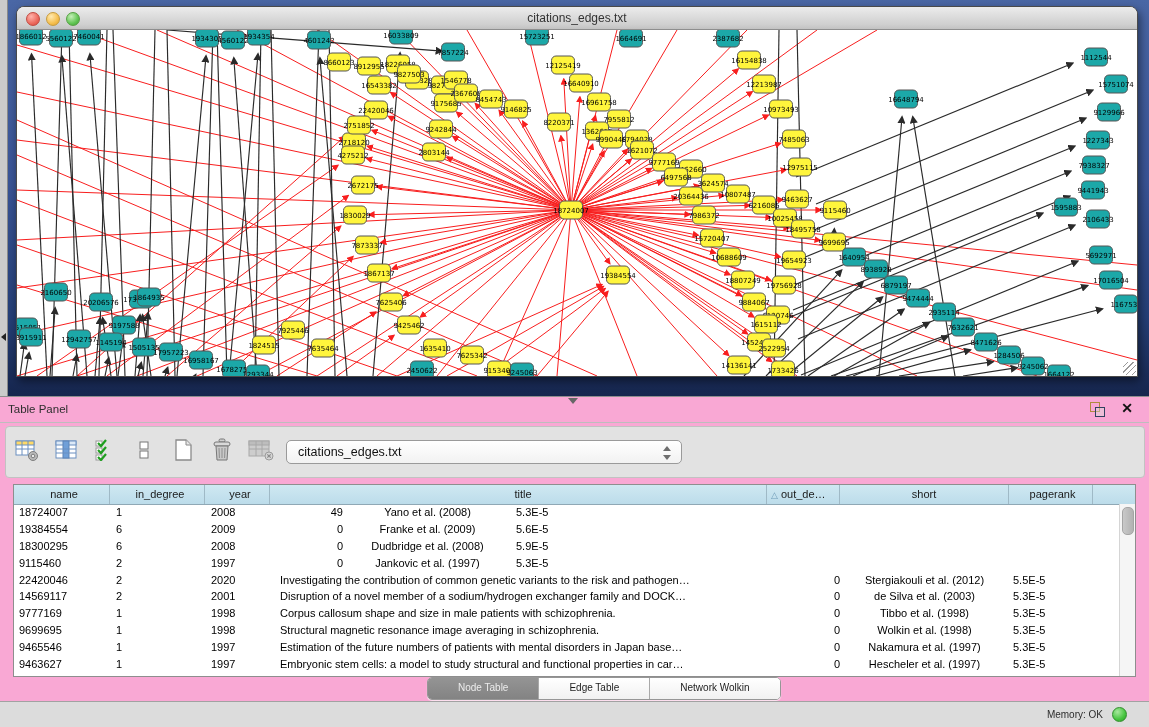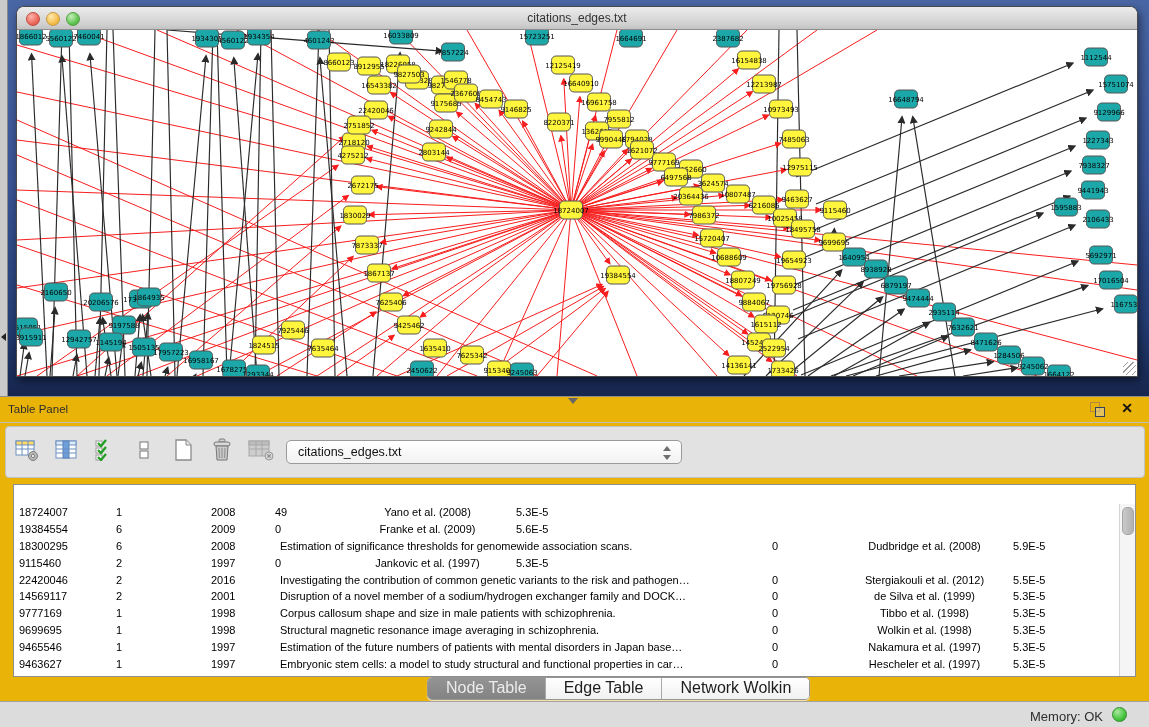--- a/index.html
+++ b/index.html
@@ -12,21 +12,21 @@
   .titlebar{position:relative;height:22px;background:linear-gradient(180deg,#ececec,#cfcfcf 80%,#c2c2c2);border-bottom:1px solid #8e8e8e;border-radius:7px 7px 0 0;}
   .titlebar .title{position:absolute;left:0;right:0;top:4px;text-align:center;font-size:12px;color:#333;}
   .tl{position:absolute;top:5px;width:12px;height:12px;border-radius:50%;display:inline-block;}
   .tl.red{left:9px;background:radial-gradient(circle at 35% 30%,#ffb3ab,#ec6a5e 60%,#d8463a);border:1px solid #c14a41;}
   .tl.yellow{left:29px;background:radial-gradient(circle at 35% 30%,#ffe9b0,#f5bf4f 60%,#e0a030);border:1px solid #c79b3d;}
   .tl.green{left:49px;background:radial-gradient(circle at 35% 30%,#c5efb8,#61c554 60%,#3f9e34);border:1px solid #55a043;}
   .canvas{position:relative;width:100%;height:346px;background:#fff;overflow:hidden;}
   .canvas svg{display:block;width:100%;height:100%;}
   .grip{position:absolute;right:1px;bottom:1px;width:13px;height:13px;background:repeating-linear-gradient(135deg,transparent 0 3px,#9a9a9a 3px 4px);}
   
-  .table-panel{position:absolute;left:0;top:396px;width:1149px;height:331px;background:#eab308;border-top:1px solid #8e8e8e;}
+  .table-panel{position:absolute;left:0;top:396px;width:1149px;height:331px;background:#f9a8d4;border-top:1px solid #8e8e8e;}
   .panel-titlebar{position:relative;height:25px;border-bottom:1px solid #bdbdbd;}
   .panel-titlebar .ptitle{position:absolute;left:8px;top:6px;font-size:11.5px;color:#2e2e2e;}
   .divider-handle{position:absolute;left:568px;top:1px;width:0;height:0;border-left:5px solid transparent;border-right:5px solid transparent;border-top:6px solid #666;}
   .float-icon{position:absolute;right:44px;top:5px;width:15px;height:15px;}
   .float-icon .sq1{position:absolute;left:0;top:0;width:8px;height:8px;border:1.5px solid #b08a3e;}
   .float-icon .sq2{position:absolute;left:5px;top:5px;width:8px;height:8px;border:1.5px solid #31415f;background:rgba(220,220,220,.4);}
   .close-x{position:absolute;right:16px;top:3px;font-size:14px;font-weight:bold;color:#111;cursor:default;}
   .toolbar-wrap{position:absolute;left:5px;top:29px;width:1138px;height:50px;background:#e2e2e2;border:1px solid #c2c2c2;border-radius:4px;}
   .tb-icons{position:absolute;left:8px;top:9px;display:flex;align-items:center;gap:13px;}
   .tb-btn{width:26px;height:28px;display:flex;align-items:center;justify-content:center;}
@@ -39,32 +39,32 @@
   .th{font-size:11px;color:#1a1a1a;text-align:center;line-height:18px;border-right:1px solid #9fb9c6;box-sizing:border-box;overflow:hidden;white-space:nowrap;}
   .th.sorted{text-align:left;padding-left:4px;}
   .sort-tri{color:#6f9cb8;font-size:9px;margin-right:3px;}
   .tbody{position:absolute;left:0;top:19px;right:15px;bottom:0;overflow:hidden;}
   .trow{display:flex;height:16.9px;font-size:11px;color:#000;}
   .td{box-sizing:border-box;overflow:hidden;white-space:nowrap;line-height:16.9px;}
   .c0{width:96px;padding-left:5px;}
   .c1{width:95px;padding-left:6px;}
   .c2{width:65px;padding-left:6px;}
   .c3{width:497px;padding-left:10px;}
-  .c4{width:73px;padding-left:5px;}
+  .c4{width:73px;padding-left:5px;text-align:right;}
   .c5{width:169px;text-align:center;}
   .c6{width:84px;padding-left:4px;}
   .vscroll{position:absolute;right:0;top:19px;bottom:0;width:15px;background:#f5f5f5;border-left:1px solid #d5d5d5;}
   .vthumb{position:absolute;left:2px;top:3px;width:10px;height:26px;background:linear-gradient(90deg,#c9c9c9,#b2b2b2);border-radius:5px;border:1px solid #a5a5a5;}
   .tabs-row{position:absolute;left:0;top:280px;width:1149px;height:24px;}
   .segmented{position:absolute;left:427px;top:0;display:flex;height:21px;border:1px solid #969696;border-radius:5px;overflow:hidden;background:#fdfdfd;box-shadow:0 1px 1px rgba(255,255,255,.7);}
-  .seg{padding:0 18px;font-size:16px;line-height:20px;color:#1d1d1d;background:linear-gradient(180deg,#ffffff,#f1f1f1);border-right:1px solid #a9a9a9;text-align:right;}
+  .seg{padding:0 30px;font-size:10px;line-height:20px;color:#1d1d1d;background:linear-gradient(180deg,#ffffff,#f1f1f1);border-right:1px solid #a9a9a9;text-align:right;}
   .seg:last-child{border-right:none;}
   .seg.sel{background:linear-gradient(180deg,#949494,#838383);color:#ececec;}
   .statusbar{position:absolute;left:0;top:304px;width:1149px;height:27px;border-top:1px solid #a2a2a2;background:#dcdcdc;}
-  .mem-label{position:absolute;right:46px;top:7px;font-size:13px;color:#2d2d2d;}
+  .mem-label{position:absolute;right:46px;top:7px;font-size:10px;color:#2d2d2d;}
   .mem-dot{position:absolute;right:22px;top:5px;width:13px;height:13px;border-radius:50%;background:radial-gradient(circle at 35% 30%,#a8e89e,#46c53f 60%,#2f9a2b);border:1px solid #2f8f2b;}
 </style>
 </head>
 <body>
 
 <div class="desktop">
   <div class="left-strip">
     <div class="collapse-arrow"></div>
   </div>
   <div class="net-window">
@@ -835,20 +835,29 @@
     <div class="combo">
       <span>citations_edges.txt</span>
       <span class="arrows">
           <span class="up"></span>
           <span class="dn"></span>
         </span>
     </div>
   </div>
 
   <div class="table-area">
+    <div class="thead" id="thead">
+        <div class="th c0">name</div>
+        <div class="th c1">in_degree</div>
+        <div class="th c2">year</div>
+        <div class="th c3">title</div>
+        <div class="th c4 sorted"><span class="sort-tri">△</span>out_de…</div>
+        <div class="th c5">short</div>
+        <div class="th c6">pagerank</div>
+      </div>
     <div class="tbody" id="tbody">
         <div class="trow">
           <div class="td c0">18724007</div>
           <div class="td c1">1</div>
           <div class="td c2">2008</div>
           <div class="td c4">49</div>
           <div class="td c5">Yano et al. (2008)</div>
           <div class="td c6">5.3E-5</div>
         </div>
         <div class="trow">
@@ -856,49 +865,48 @@
           <div class="td c1">6</div>
           <div class="td c2">2009</div>
           <div class="td c4">0</div>
           <div class="td c5">Franke et al. (2009)</div>
           <div class="td c6">5.6E-5</div>
         </div>
         <div class="trow">
           <div class="td c0">18300295</div>
           <div class="td c1">6</div>
           <div class="td c2">2008</div>
-          <div class="td c3">Estimation of significance thresholds for genomewide association scans.</div>
           <div class="td c4">0</div>
           <div class="td c5">Dudbridge et al. (2008)</div>
           <div class="td c6">5.9E-5</div>
         </div>
         <div class="trow">
           <div class="td c0">9115460</div>
           <div class="td c1">2</div>
           <div class="td c2">1997</div>
           <div class="td c4">0</div>
           <div class="td c5">Jankovic et al. (1997)</div>
           <div class="td c6">5.3E-5</div>
         </div>
         <div class="trow">
           <div class="td c0">22420046</div>
           <div class="td c1">2</div>
-          <div class="td c2">2016</div>
+          <div class="td c2">2020</div>
           <div class="td c3">Investigating the contribution of common genetic variants to the risk and pathogen…</div>
           <div class="td c4">0</div>
           <div class="td c5">Stergiakouli et al. (2012)</div>
           <div class="td c6">5.5E-5</div>
         </div>
         <div class="trow">
           <div class="td c0">14569117</div>
           <div class="td c1">2</div>
           <div class="td c2">2001</div>
           <div class="td c3">Disruption of a novel member of a sodium/hydrogen exchanger family and DOCK…</div>
           <div class="td c4">0</div>
-          <div class="td c5">de Silva et al. (1999)</div>
+          <div class="td c5">de Silva et al. (2003)</div>
           <div class="td c6">5.3E-5</div>
         </div>
         <div class="trow">
           <div class="td c0">9777169</div>
           <div class="td c1">1</div>
           <div class="td c2">1998</div>
           <div class="td c3">Corpus callosum shape and size in male patients with schizophrenia.</div>
           <div class="td c4">0</div>
           <div class="td c5">Tibbo et al. (1998)</div>
           <div class="td c6">5.3E-5</div>

